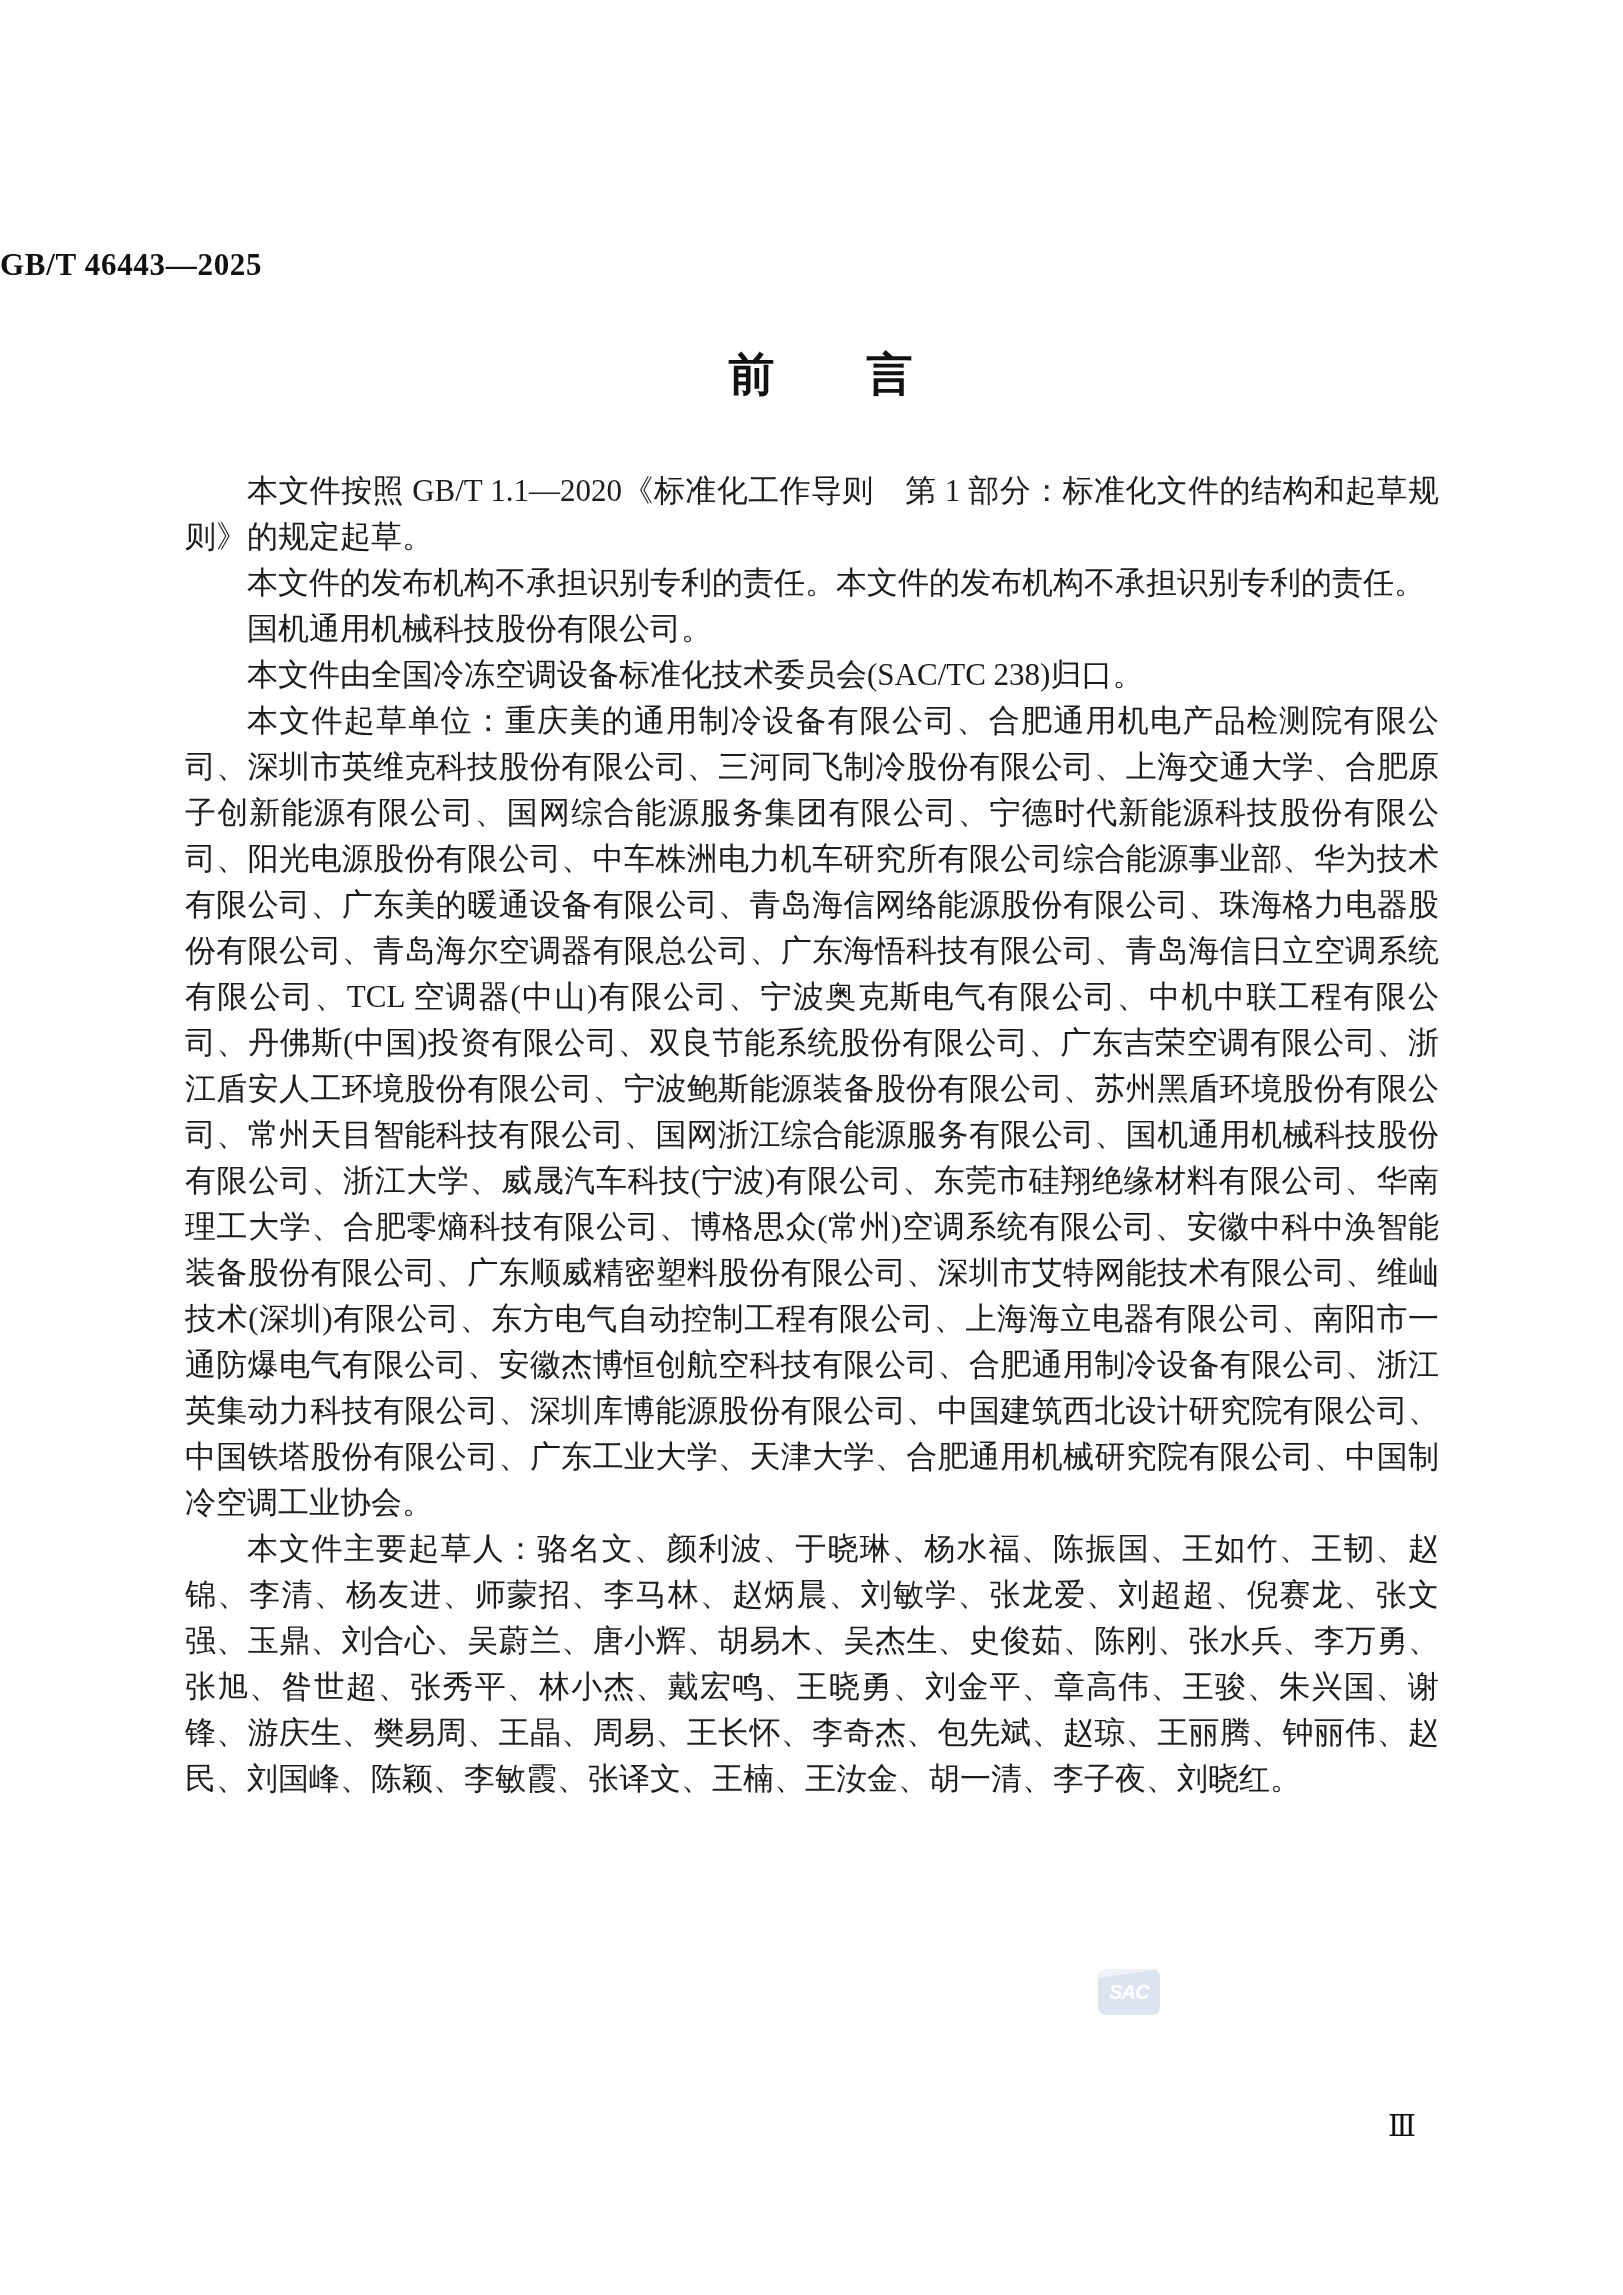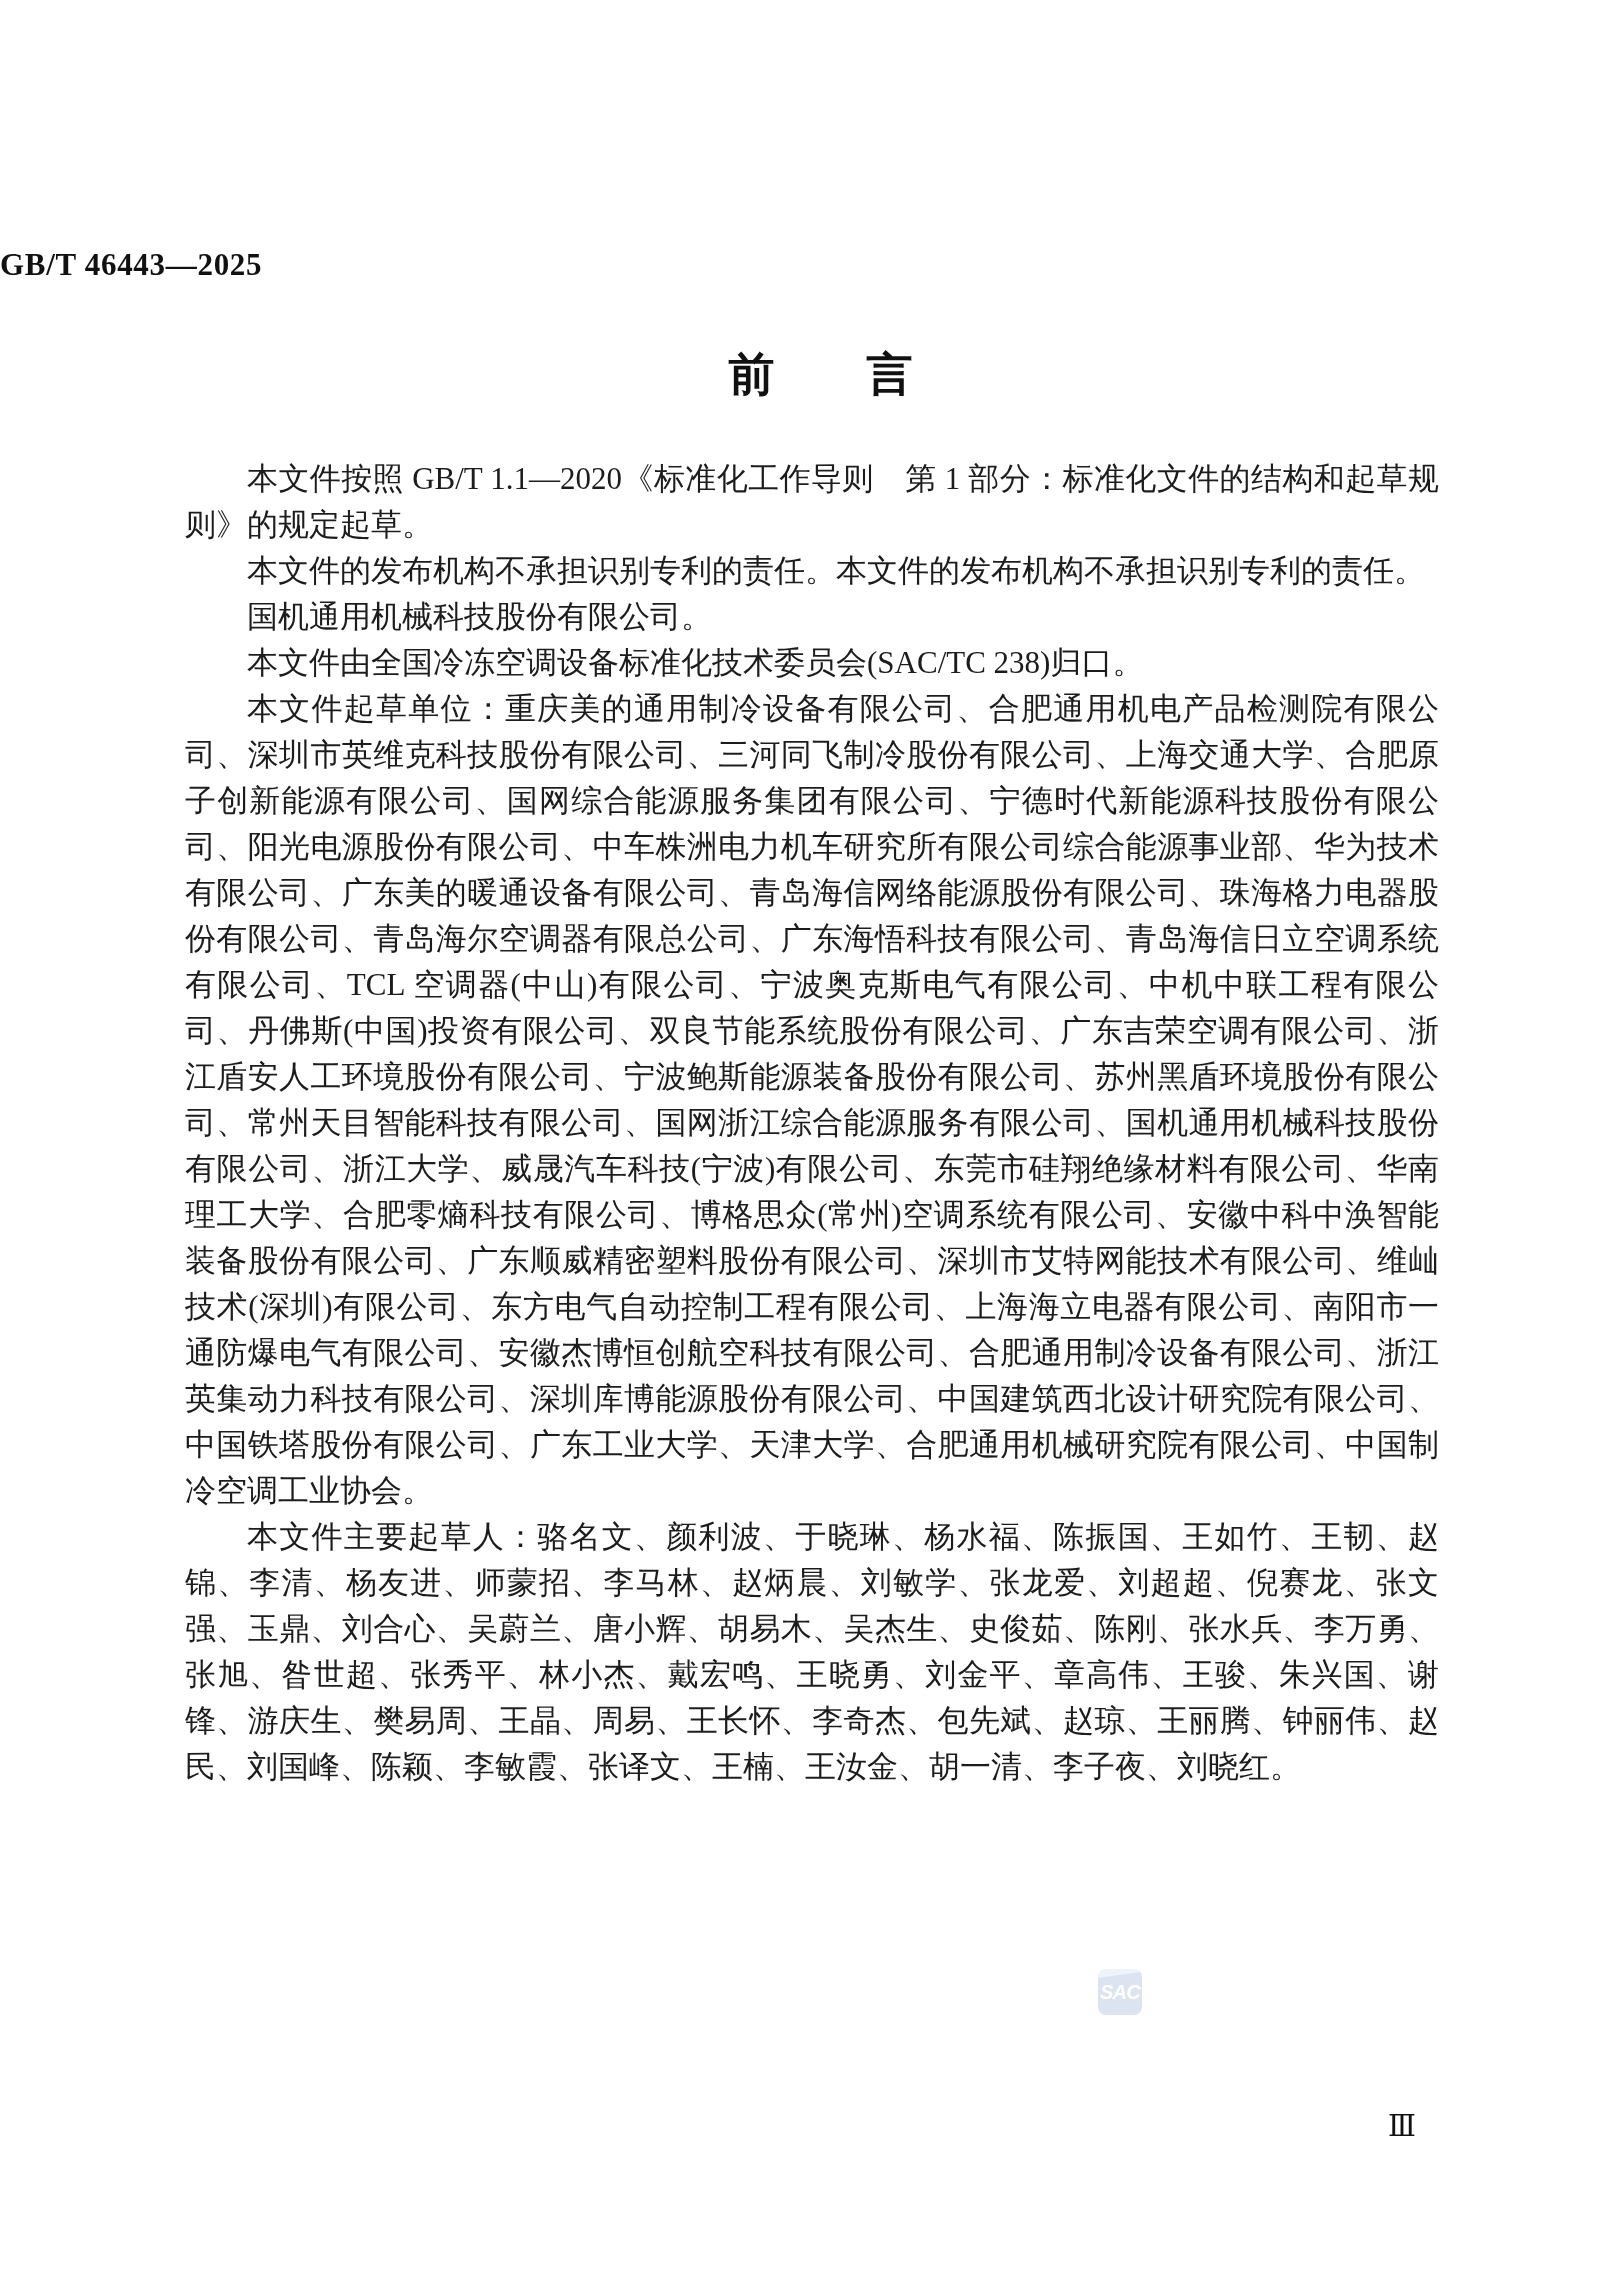--- a/index.html
+++ b/index.html
@@ -35,38 +35,38 @@
     width: 100%;
     margin: 9px;
     text-align: center;
     font-size: 46px;
     font-weight: bold;
     font-family: "Liberation Sans", "DejaVu Sans", sans-serif;
     color: #111111;
   }
   .content {
     position: absolute;
-    top: 456px;
+    top: 468px;
     left: 185px;
     width: 1254px;
     font-size: 31px;
     line-height: 46px;
     text-align: justify;
     color: #1c1c1c;
   }
   .content p {
     margin: 0;
     padding: 0;
     text-indent: 2em;
   }
   .watermark {
     position: absolute;
     left: 1098px;
     top: 1969px;
-    width: 44px;
+    width: 62px;
     height: 46px;
     background: #dde4f1;
     border-radius: 7.9px;
     display: flex;
     align-items: center;
     justify-content: center;
     overflow: hidden;
   }
   .watermark::before {
     content: "";

